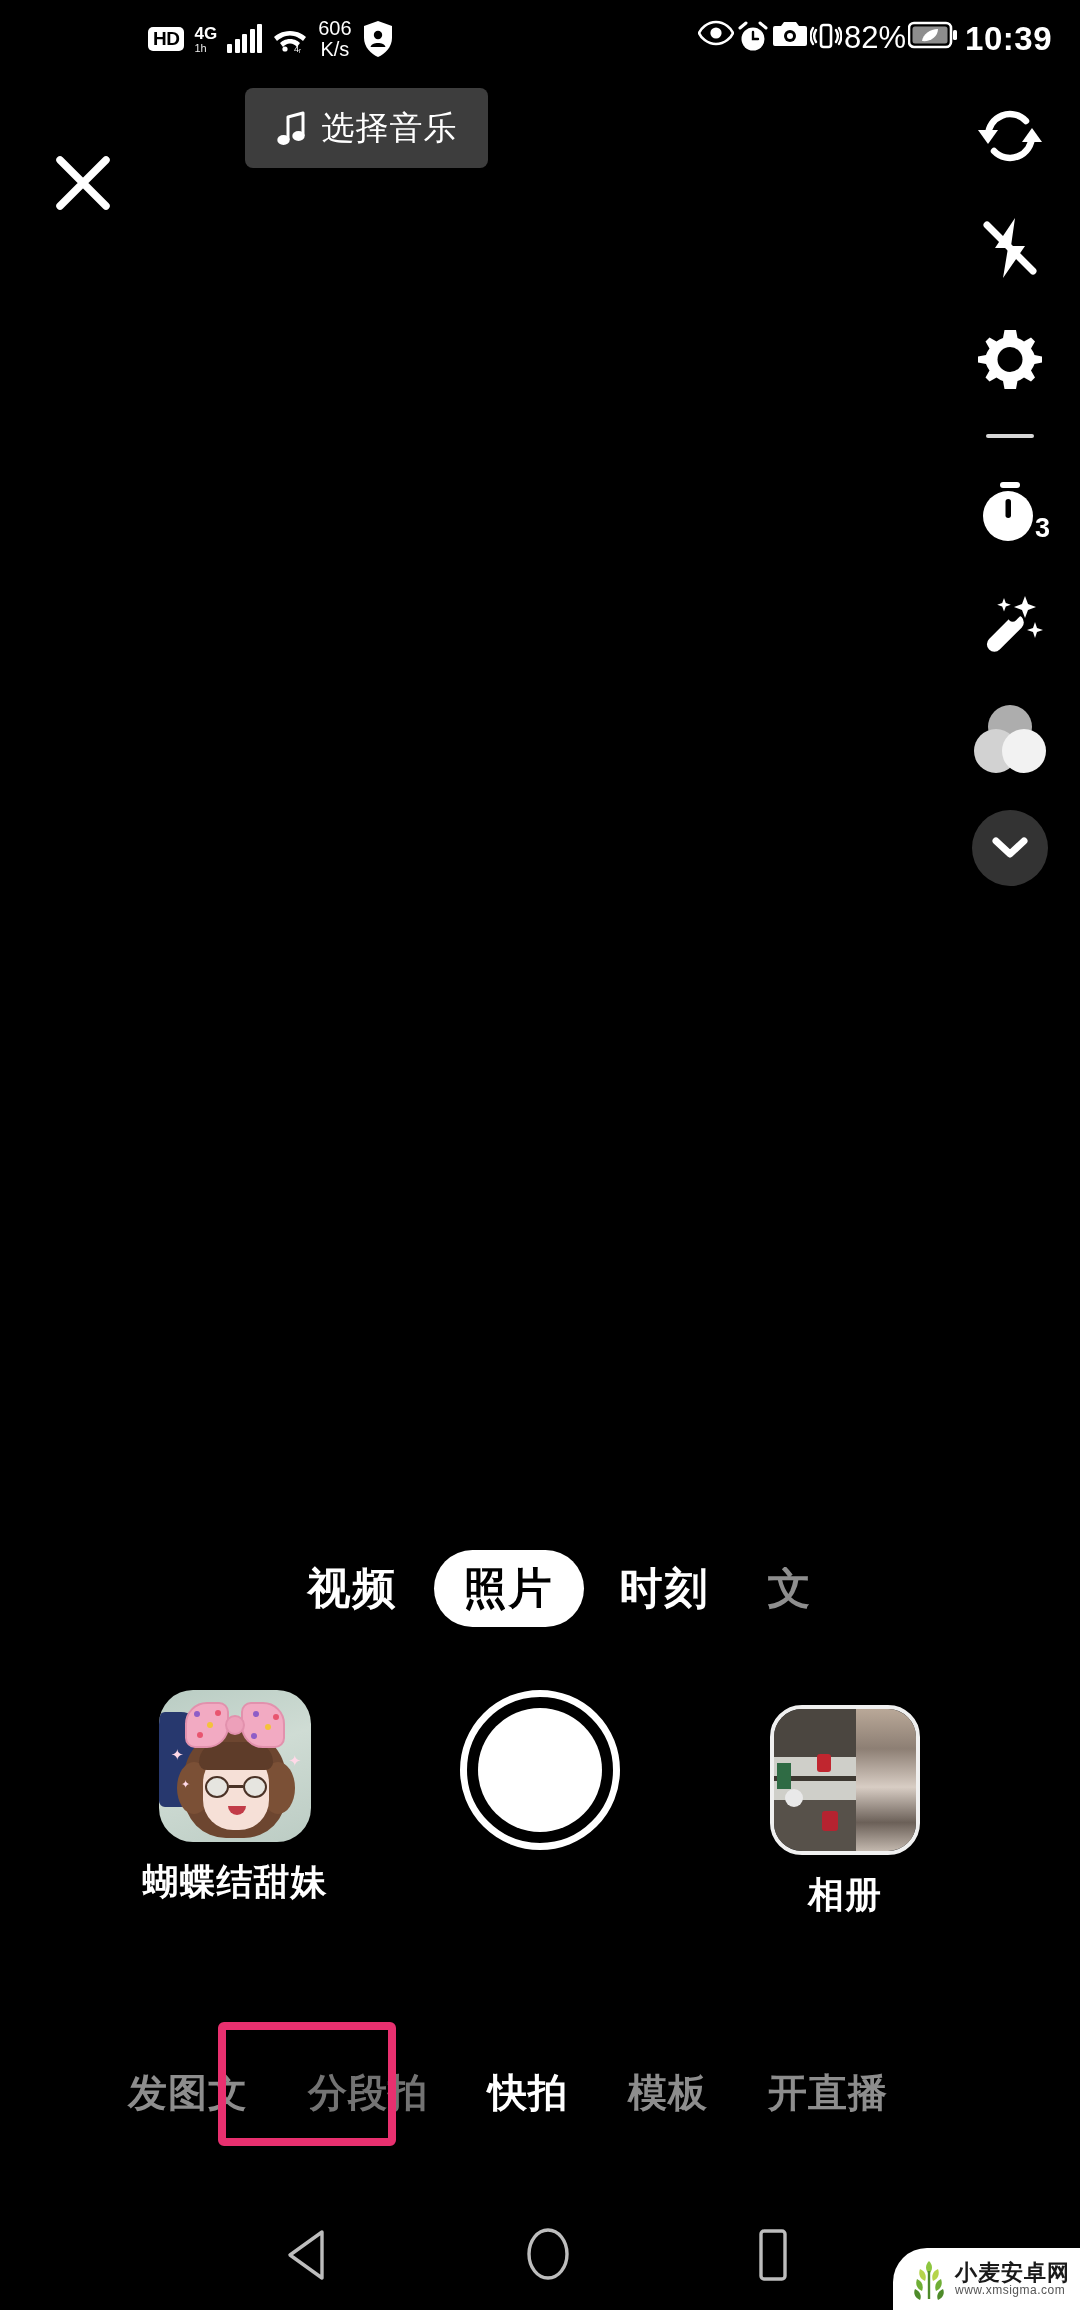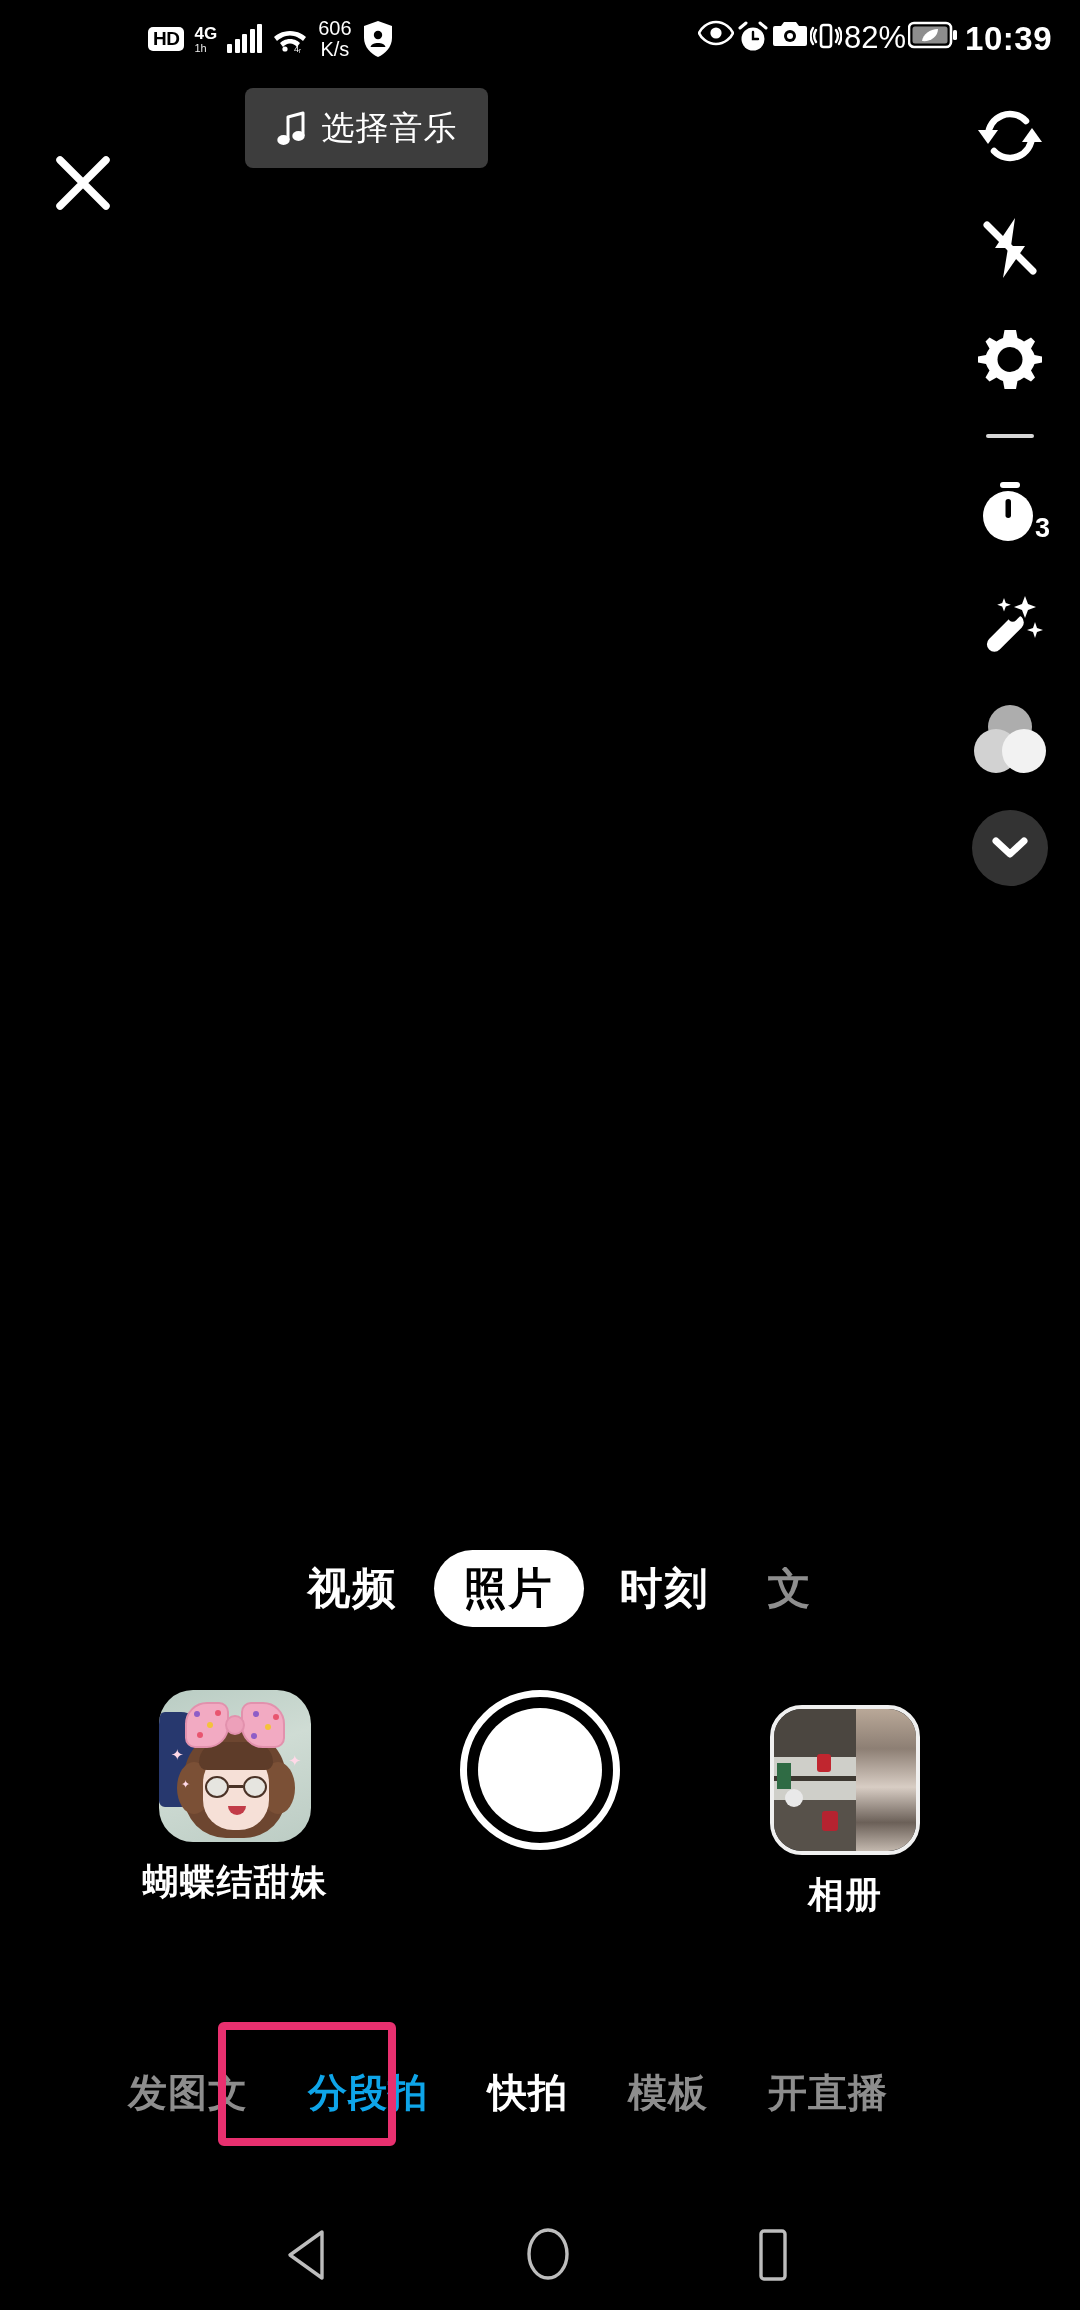--- a/index.html
+++ b/index.html
@@ -155,21 +155,21 @@
   .bottom-tabs {
     position:absolute; left:0; top:2040px; width:1016px; height:105px;
     display:flex; align-items:center; justify-content:center; gap:0;
   }
   .btab {
     font-size:39px; font-weight:bold; color:#8d8d8d; letter-spacing:1px;
     padding:0 30px; line-height:1; white-space:nowrap;
   }
   .btab.active { color:#fff; }
   .btab.boxed {
-    position:relative; color:#0ea5e9;
+    position:relative; color:#737373;
   }
   .hl-box {
     position:absolute; left:218px; top:2022px; width:178px; height:124px;
     border:8px solid #e8306f; border-radius:6px; pointer-events:none;
   }
 
   
   .navbar { position:absolute; left:0; bottom:0; width:1080px; height:110px; }
   .nav-back { position:absolute; left:282px; top:28px; }
   .nav-home { position:absolute; left:524px; top:26px; }
@@ -431,14 +431,30 @@
         <ellipse cx="24" cy="28" rx="19" ry="24" fill="none" stroke="#bdbdbd" stroke-width="3.4"></ellipse>
       </svg>
     </span>
     <span class="nav-recent">
       <svg width="46" height="54" viewBox="0 0 46 54">
         <rect x="11" y="3" width="24" height="48" rx="3" fill="none" stroke="#bdbdbd" stroke-width="3.4"></rect>
       </svg>
     </span>
   </div>
 
+  <div class="watermark">
+    <svg width="40" height="44" viewBox="0 0 40 44">
+      <path d="M20 4 C24 8 24 13 20 17 C16 13 16 8 20 4 Z" fill="#8dc63f"></path>
+      <path d="M11 12 C16 14 18 19 16 24 C11 22 9 17 11 12 Z" fill="#b5d44b"></path>
+      <path d="M29 12 C31 17 29 22 24 24 C22 19 24 14 29 12 Z" fill="#b5d44b"></path>
+      <path d="M8 22 C13 24 15 29 13 34 C8 32 6 27 8 22 Z" fill="#6fae35"></path>
+      <path d="M32 22 C34 27 32 32 27 34 C25 29 27 24 32 22 Z" fill="#6fae35"></path>
+      <path d="M6 32 C11 34 13 39 11 43 C6 41 4 36 6 32 Z" fill="#4e8b2a"></path>
+      <path d="M34 32 C36 36 34 41 29 43 C27 39 29 34 34 32 Z" fill="#4e8b2a"></path>
+      <rect x="18.8" y="14" width="2.4" height="28" fill="#4e8b2a"></rect>
+    </svg>
+    <span class="wm-txt">
+      <span class="wm-cn">小麦安卓网</span>
+      <span class="wm-url">www.xmsigma.com</span>
+    </span>
+  </div>
 
 </div>
 
 </body></html>

